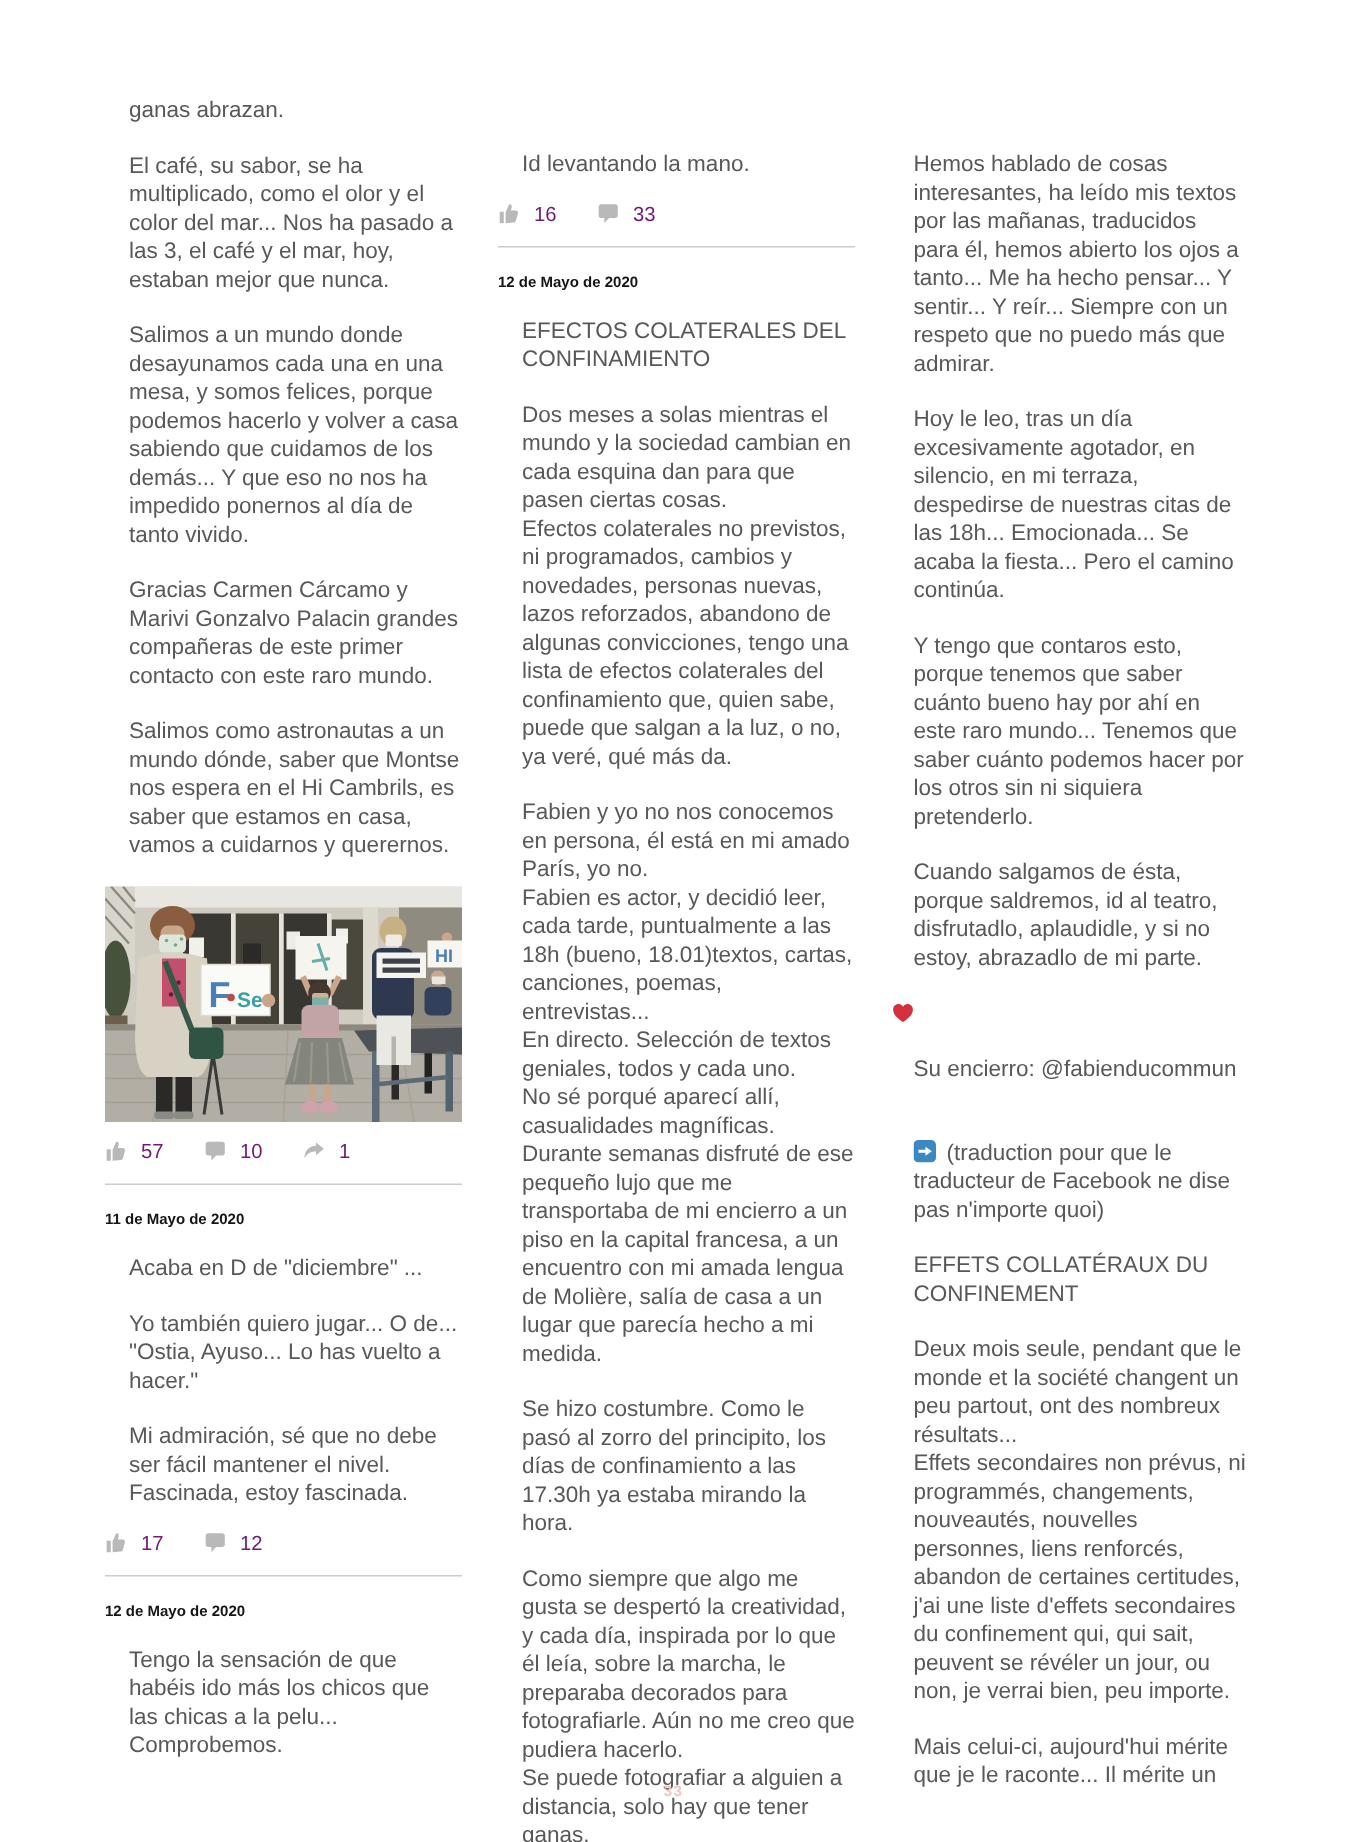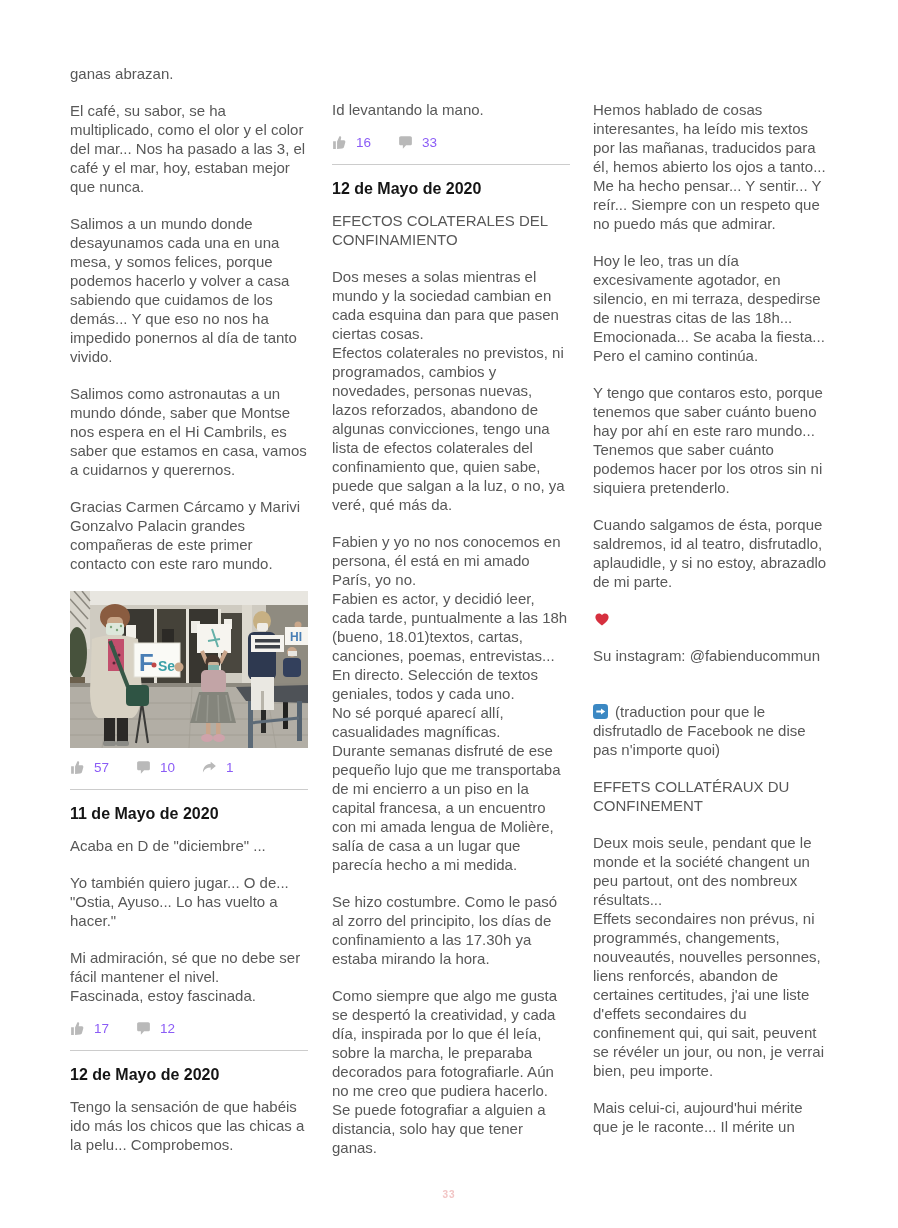--- a/index.html
+++ b/index.html
@@ -9,25 +9,25 @@
     font-family:"Liberation Sans", sans-serif;
   }
   .col {
     position:absolute; width:238px;
     color:#585858; font-size:15px; line-height:19px;
   }
   .col-left  { left:70px;  top:64px; }
   .col-mid   { left:332px; top:100px; }
   .col-right { left:593px; top:100px; }
 
-  .para { white-space:pre-line; margin-bottom:18px; }
-  .date-h { font-weight:700; color:#151515; font-size:16px; margin:1px 0 13px; }
+  .para { white-space:pre-line; margin-bottom:18px;margin-left:16px; }
+  .date-h { font-weight:700; color:#151515; font-size:10px; margin:1px 0 13px; }
   .divider { border-top:1px solid #cccccc; margin:0 0 14px; }
 
-  .stats { display:flex; align-items:center; gap:27px; margin:-4px 0 12px; color:#8b5cf6; font-size:13.5px; }
+  .stats { display:flex; align-items:center; gap:27px; margin:-4px 0 12px; color:#701a75; font-size:13.5px; }
   .stat  { display:flex; align-items:center; gap:9px; }
   .sicon { width:15px; height:15px; fill:#b9b9b9; flex:none; }
 
   .photo { width:238px; height:157px; display:block; margin:2px 0 14px; }
   .photo text { font-family:"Liberation Sans", sans-serif; font-weight:bold; }
 
   .heart-line { margin-bottom:18px; line-height:19px; }
   .heart-svg { width:18px; height:16px; vertical-align:-3px; }
 
   .arrow-badge { display:inline-block; width:15px; height:15px; vertical-align:-2px; margin-right:7px; }
@@ -37,22 +37,22 @@
     font-size:10px; color:#f2c5c5; letter-spacing:1px; font-weight:700;
   }
 </style>
 </head>
 <body>
 
 <div class="col col-left">
   <p class="para">ganas abrazan.</p>
   <p class="para">El café, su sabor, se ha multiplicado, como el olor y el color del mar... Nos ha pasado a las 3, el café y el mar, hoy, estaban mejor que nunca.</p>
   <p class="para">Salimos a un mundo donde desayunamos cada una en una mesa, y somos felices, porque podemos hacerlo y volver a casa sabiendo que cuidamos de los demás... Y que eso no nos ha impedido ponernos al día de tanto vivido.</p>
+  <p class="para">Gracias Carmen Cárcamo y Marivi Gonzalvo Palacin grandes compañeras de este primer contacto con este raro mundo.</p>
   <p class="para">Salimos como astronautas a un mundo dónde, saber que Montse nos espera en el Hi Cambrils, es saber que estamos en casa, vamos a cuidarnos y querernos.</p>
-  <p class="para">Gracias Carmen Cárcamo y Marivi Gonzalvo Palacin grandes compañeras de este primer contacto con este raro mundo.</p>
 
   <svg class="photo" viewBox="0 0 238 157" preserveAspectRatio="none">
     <rect x="0" y="0" width="238" height="157" fill="#b2aea5"></rect>
     <rect x="0" y="0" width="238" height="16" fill="#e8e6e0"></rect>
     <rect x="0" y="14" width="238" height="80" fill="#cfcbc1"></rect>
     <rect x="196" y="14" width="42" height="80" fill="#8f8b80"></rect>
 
     <rect x="52" y="18" width="32" height="74" fill="#3a3832"></rect>
     <rect x="87" y="18" width="29" height="74" fill="#454239"></rect>
     <rect x="119" y="18" width="29" height="74" fill="#383630"></rect>
@@ -229,27 +229,27 @@
   <p class="para">Hoy le leo, tras un día excesivamente agotador, en silencio, en mi terraza, despedirse de nuestras citas de las 18h... Emocionada... Se acaba la fiesta... Pero el camino continúa.</p>
   <p class="para">Y tengo que contaros esto, porque tenemos que saber cuánto bueno hay por ahí en este raro mundo... Tenemos que saber cuánto podemos hacer por los otros sin ni siquiera pretenderlo.</p>
   <p class="para">Cuando salgamos de ésta, porque saldremos, id al teatro, disfrutadlo, aplaudidle, y si no estoy, abrazadlo de mi parte.</p>
 
   <div class="heart-line">
     <svg class="heart-svg" viewBox="0 0 16 16">
         <path d="M8 14.4C4.5 12 1.4 9.4 1.4 6.1c0-2.1 1.6-3.7 3.6-3.7 1.2 0 2.4.6 3 1.7.6-1.1 1.8-1.7 3-1.7 2 0 3.6 1.6 3.6 3.7 0 3.3-3.1 5.9-6.6 8.3z" fill="#d6303f"></path>
       </svg>
   </div>
 
-  <p class="para">Su instagram: @fabienducommun</p>
+  <p class="para">Su encierro: @fabienducommun</p>
 
   <p class="para">
     <svg class="arrow-badge" viewBox="0 0 16 16">
         <rect x="0" y="0" width="16" height="16" rx="3.5" fill="#3b88c3"></rect>
         <path fill="#ffffff" d="M3.5 9V7h5V4.8L13 8l-4.5 3.2V9z"></path>
-      </svg><span>(traduction pour que le disfrutadlo de Facebook ne dise pas n'importe quoi)</span>
+      </svg><span>(traduction pour que le traducteur de Facebook ne dise pas n'importe quoi)</span>
   </p>
 
   <p class="para">EFFETS COLLATÉRAUX DU CONFINEMENT</p>
   <p class="para">Deux mois seule, pendant que le monde et la société changent un peu partout, ont des nombreux résultats...
 Effets secondaires non prévus, ni programmés, changements, nouveautés, nouvelles personnes, liens renforcés, abandon de certaines certitudes, j'ai une liste d'effets secondaires du confinement qui, qui sait, peuvent se révéler un jour, ou non, je verrai bien, peu importe.</p>
   <p class="para">Mais celui-ci, aujourd'hui mérite que je le raconte... Il mérite un</p>
 </div>
 
 <div class="page-num">33</div>
 

